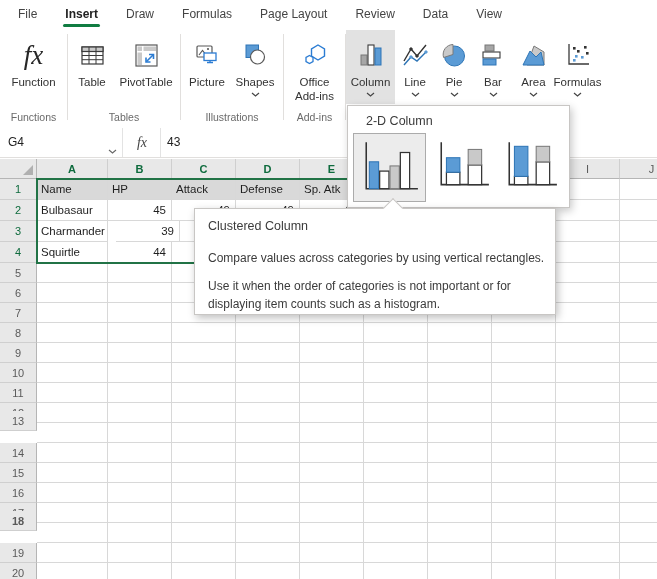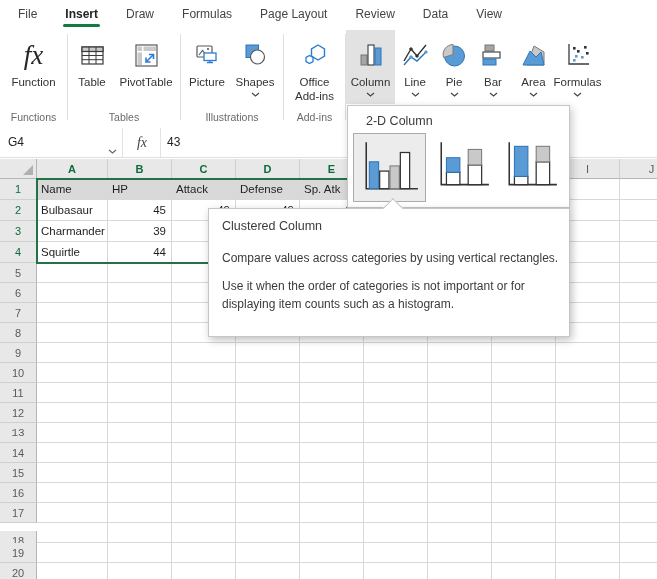--- a/index.html
+++ b/index.html
@@ -48,21 +48,21 @@
   #sel-border{position:absolute;left:36px;top:19px;width:330px;height:86px;border:2px solid #217346;box-sizing:border-box;z-index:5;pointer-events:none;}
   
   #chart-dropdown{position:absolute;left:347px;top:105px;width:223px;height:103px;background:#fff;border:1px solid #c8c6c4;
      box-shadow:2px 3px 8px rgba(0,0,0,.22);z-index:50;box-sizing:border-box;}
   #dd-title{position:absolute;left:18px;top:8px;font-size:12.5px;color:#3b3b3b;}
   .tile{position:absolute;top:27px;}
   #tile-0{left:5px;width:73px;height:69px;background:#ececec;border:1px solid #ababab;box-sizing:border-box;display:flex;align-items:center;justify-content:center;}
   #tile-1{left:82px;width:66px;height:66px;display:flex;align-items:center;justify-content:center;}
   #tile-2{left:150px;width:66px;height:66px;display:flex;align-items:center;justify-content:center;}
   
-  #tooltip{position:absolute;left:208px;top:208px;width:362px;height:129px;background:#fff;border:1px solid #c8c6c4;
+  #tooltip{position:absolute;left:194px;top:208px;width:362px;height:107px;background:#fff;border:1px solid #c8c6c4;
      box-shadow:2px 3px 8px rgba(0,0,0,.25);z-index:60;box-sizing:border-box;}
   #tt-notch{position:absolute;left:386px;top:201px;width:13px;height:13px;background:#fff;transform:rotate(45deg);
      border-top:1px solid #c8c6c4;border-left:1px solid #c8c6c4;z-index:61;}
   #tt-title{position:absolute;left:13px;top:10px;font-size:12.5px;color:#3b3b3b;}
   .tt-p{position:absolute;left:13px;width:344px;font-size:12px;line-height:18px;color:#3b3b3b;}
   #tt-p1{top:40px;}
   #tt-p2{top:68px;}
 </style>
 </head>
 <body>
@@ -327,21 +327,21 @@
         <div class="gcell num" style="left: 172px; top: 41px; width: 64px; height: 21px;">49</div>
         <div class="gcell num" style="left: 236px; top: 41px; width: 64px; height: 21px;">49</div>
         <div class="gcell num" style="left: 300px; top: 41px; width: 64px; height: 21px;">65</div>
         <div class="gcell txt" style="left: 364px; top: 41px; width: 64px; height: 21px;"></div>
         <div class="gcell txt" style="left: 428px; top: 41px; width: 64px; height: 21px;"></div>
         <div class="gcell txt" style="left: 492px; top: 41px; width: 64px; height: 21px;"></div>
         <div class="gcell txt" style="left: 556px; top: 41px; width: 64px; height: 21px;"></div>
         <div class="gcell txt" style="left: 620px; top: 41px; width: 64px; height: 21px;"></div>
         <div class="rhead sel" style="top: 62px; height: 21px;">3</div>
         <div class="gcell txt" style="left: 37px; top: 62px; width: 71px; height: 21px;">Charmander</div>
-        <div class="gcell num" style="left: 108px; top: 62px; width: 64px; height: 21px;">39</div>
+        <div class="gcell num" style="left: 116px; top: 62px; width: 64px; height: 21px;">39</div>
         <div class="gcell txt" style="left: 172px; top: 62px; width: 64px; height: 21px;"></div>
         <div class="gcell txt" style="left: 236px; top: 62px; width: 64px; height: 21px;"></div>
         <div class="gcell txt" style="left: 300px; top: 62px; width: 64px; height: 21px;"></div>
         <div class="gcell txt" style="left: 364px; top: 62px; width: 64px; height: 21px;"></div>
         <div class="gcell txt" style="left: 428px; top: 62px; width: 64px; height: 21px;"></div>
         <div class="gcell txt" style="left: 492px; top: 62px; width: 64px; height: 21px;"></div>
         <div class="gcell txt" style="left: 556px; top: 62px; width: 64px; height: 21px;"></div>
         <div class="gcell txt" style="left: 620px; top: 62px; width: 64px; height: 21px;"></div>
         <div class="rhead sel" style="top: 83px; height: 21px;">4</div>
         <div class="gcell txt" style="left: 37px; top: 83px; width: 71px; height: 21px;">Squirtle</div>
@@ -435,21 +435,21 @@
         <div class="gcell txt" style="left: 37px; top: 244px; width: 71px; height: 20px;"></div>
         <div class="gcell txt" style="left: 108px; top: 244px; width: 64px; height: 20px;"></div>
         <div class="gcell txt" style="left: 172px; top: 244px; width: 64px; height: 20px;"></div>
         <div class="gcell txt" style="left: 236px; top: 244px; width: 64px; height: 20px;"></div>
         <div class="gcell txt" style="left: 300px; top: 244px; width: 64px; height: 20px;"></div>
         <div class="gcell txt" style="left: 364px; top: 244px; width: 64px; height: 20px;"></div>
         <div class="gcell txt" style="left: 428px; top: 244px; width: 64px; height: 20px;"></div>
         <div class="gcell txt" style="left: 492px; top: 244px; width: 64px; height: 20px;"></div>
         <div class="gcell txt" style="left: 556px; top: 244px; width: 64px; height: 20px;"></div>
         <div class="gcell txt" style="left: 620px; top: 244px; width: 64px; height: 20px;"></div>
-        <div class="rhead" style="top: 264px; height: 20px; font-family: Liberation Mono, monospace;">13</div>
+        <div class="rhead" style="top: 252px; height: 20px;">13</div>
         <div class="gcell txt" style="left: 37px; top: 264px; width: 71px; height: 20px;"></div>
         <div class="gcell txt" style="left: 108px; top: 264px; width: 64px; height: 20px;"></div>
         <div class="gcell txt" style="left: 172px; top: 264px; width: 64px; height: 20px;"></div>
         <div class="gcell txt" style="left: 236px; top: 264px; width: 64px; height: 20px;"></div>
         <div class="gcell txt" style="left: 300px; top: 264px; width: 64px; height: 20px;"></div>
         <div class="gcell txt" style="left: 364px; top: 264px; width: 64px; height: 20px;"></div>
         <div class="gcell txt" style="left: 428px; top: 264px; width: 64px; height: 20px;"></div>
         <div class="gcell txt" style="left: 492px; top: 264px; width: 64px; height: 20px;"></div>
         <div class="gcell txt" style="left: 556px; top: 264px; width: 64px; height: 20px;"></div>
         <div class="gcell txt" style="left: 620px; top: 264px; width: 64px; height: 20px;"></div>
@@ -490,21 +490,21 @@
         <div class="gcell txt" style="left: 37px; top: 344px; width: 71px; height: 20px;"></div>
         <div class="gcell txt" style="left: 108px; top: 344px; width: 64px; height: 20px;"></div>
         <div class="gcell txt" style="left: 172px; top: 344px; width: 64px; height: 20px;"></div>
         <div class="gcell txt" style="left: 236px; top: 344px; width: 64px; height: 20px;"></div>
         <div class="gcell txt" style="left: 300px; top: 344px; width: 64px; height: 20px;"></div>
         <div class="gcell txt" style="left: 364px; top: 344px; width: 64px; height: 20px;"></div>
         <div class="gcell txt" style="left: 428px; top: 344px; width: 64px; height: 20px;"></div>
         <div class="gcell txt" style="left: 492px; top: 344px; width: 64px; height: 20px;"></div>
         <div class="gcell txt" style="left: 556px; top: 344px; width: 64px; height: 20px;"></div>
         <div class="gcell txt" style="left: 620px; top: 344px; width: 64px; height: 20px;"></div>
-        <div class="rhead" style="top: 372px; height: 20px;">18</div>
+        <div class="rhead" style="top: 352px; height: 20px; font-weight: bold;">18</div>
         <div class="gcell txt" style="left: 37px; top: 364px; width: 71px; height: 20px;"></div>
         <div class="gcell txt" style="left: 108px; top: 364px; width: 64px; height: 20px;"></div>
         <div class="gcell txt" style="left: 172px; top: 364px; width: 64px; height: 20px;"></div>
         <div class="gcell txt" style="left: 236px; top: 364px; width: 64px; height: 20px;"></div>
         <div class="gcell txt" style="left: 300px; top: 364px; width: 64px; height: 20px;"></div>
         <div class="gcell txt" style="left: 364px; top: 364px; width: 64px; height: 20px;"></div>
         <div class="gcell txt" style="left: 428px; top: 364px; width: 64px; height: 20px;"></div>
         <div class="gcell txt" style="left: 492px; top: 364px; width: 64px; height: 20px;"></div>
         <div class="gcell txt" style="left: 556px; top: 364px; width: 64px; height: 20px;"></div>
         <div class="gcell txt" style="left: 620px; top: 364px; width: 64px; height: 20px;"></div>

